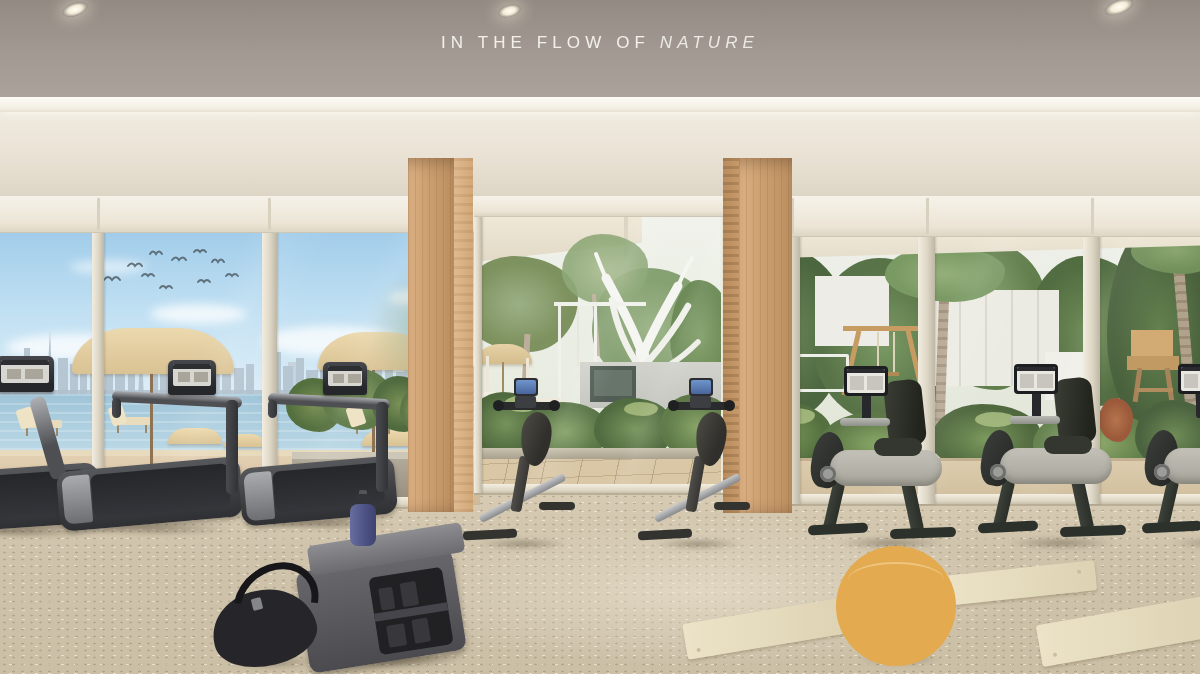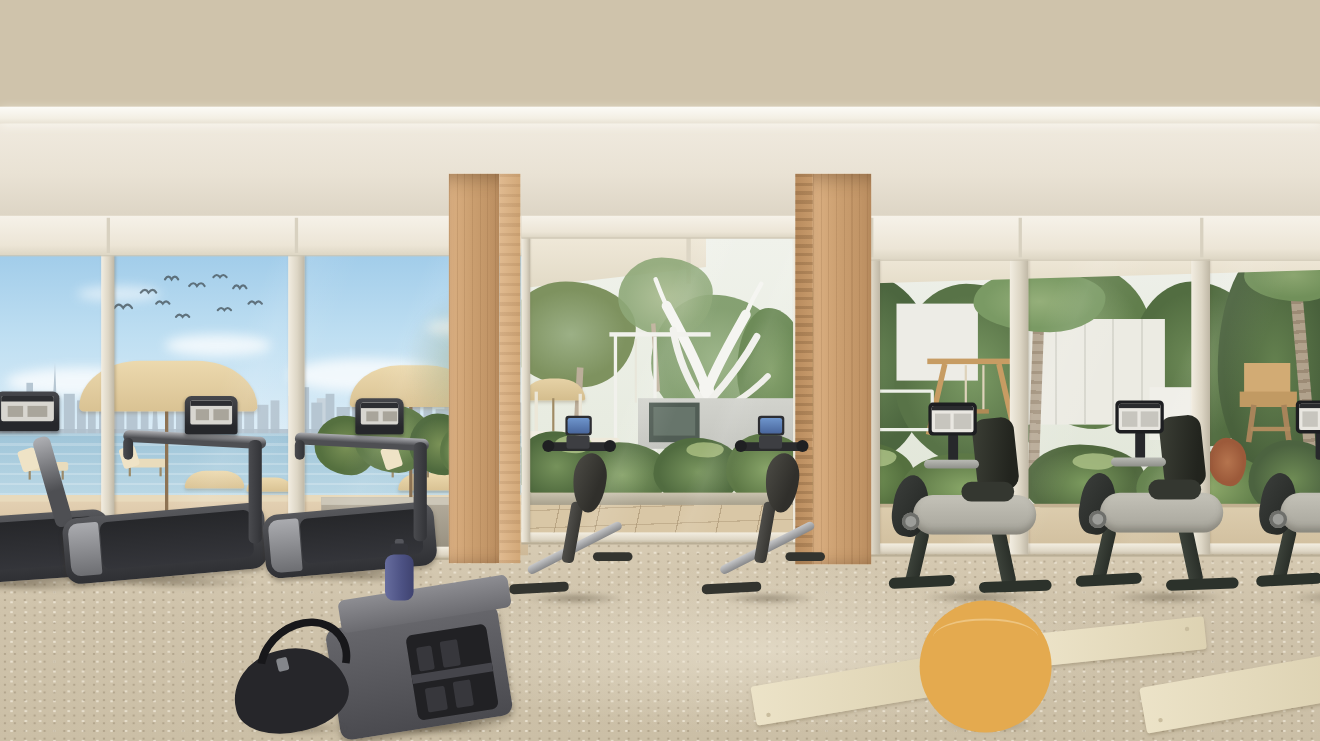--- a/index.html
+++ b/index.html
@@ -387,20 +387,28 @@
     <div class="face" style="left:0;width:46px;"></div>
     <div class="side-light" style="left:46px;width:19px;"></div>
   </div>
   <div class="abs pillar" style="left:723px;top:158px;width:69px;height:355px;">
     <div class="side-dark" style="left:0;width:16px;"></div>
     <div class="face" style="left:16px;width:53px;"></div>
   </div>
 
   <div class="abs fascia"></div>
   <div class="abs cove"></div>
+  <div class="abs ceiling">
+    <div class="spot" style="left:62px;top:3px;transform:rotate(-18deg);"></div>
+    <div class="spot" style="left:498px;top:5px;width:23px;height:12px;transform:rotate(-15deg);"></div>
+    <div class="spot" style="left:1104px;top:0;width:30px;height:14px;transform:rotate(-20deg);"></div>
+    <div class="title">
+      <span>IN THE FLOW OF</span><span> </span><span class="em">NATURE</span>
+    </div>
+  </div>
 
   <div class="tm" style="left:-4px;top:356px;">
     <div class="shadow" style="left:-66px;top:168px;width:190px;height:16px;"></div>
     <div class="deck" style="left:-66px;top:112px;width:170px;height:60px;transform:rotate(-4deg);">
 
       <div class="belt"></div>
     </div>
     <div class="rail" style="left:44px;top:40px;width:16px;height:84px;transform:rotate(-16deg);"></div>
     <div class="console" style="left:0;top:0;width:58px;height:36px;">
       <div class="tscreen">

